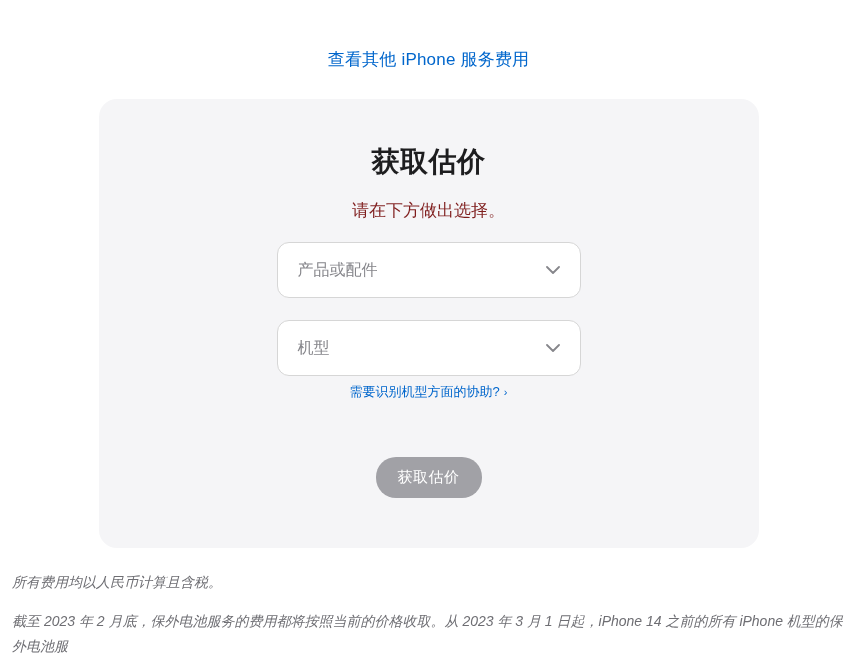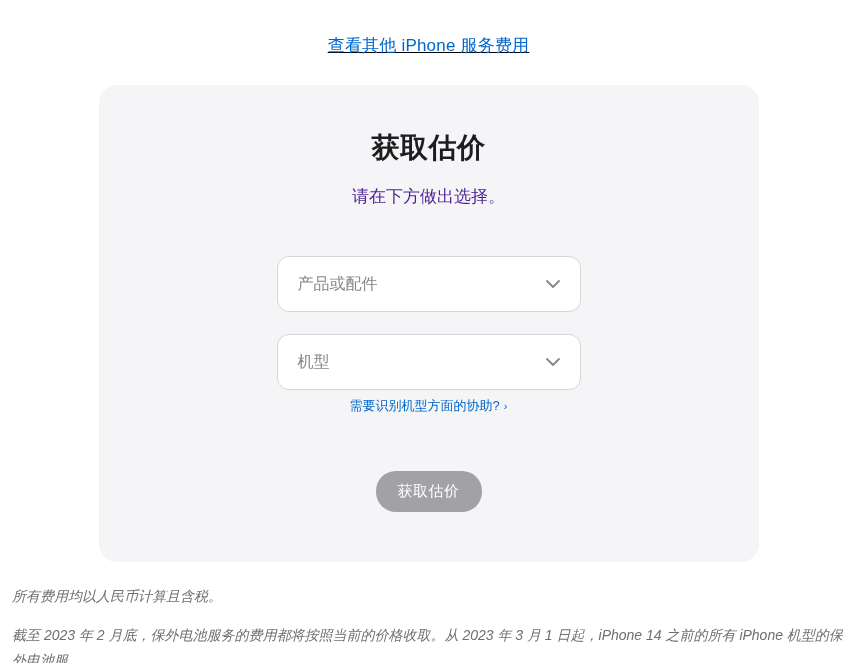--- a/index.html
+++ b/index.html
@@ -10,23 +10,22 @@
     body {
       font-family: -apple-system, BlinkMacSystemFont, "SF Pro Text", "Helvetica Neue", Arial, sans-serif;
       background: #ffffff;
       width: 857px;
       height: 663px;
       position: relative;
       overflow: hidden;
     }
     .top-link {
       text-align: center;
-      padding-top: 34px;
+      padding-top: 48px;
       padding-bottom: 28px;
-      text-decoration: underline;
     }
     .top-link a {
       color: #0066cc;
       font-size: 17px;
       text-decoration: none;
       letter-spacing: 0.2px;
     }
     .card {
       width: 660px;
       margin: 0 auto;
@@ -37,22 +36,22 @@
     }
     .card-title {
       font-size: 28px;
       font-weight: 600;
       color: #1d1d1f;
       margin-bottom: 18px;
       letter-spacing: 0.5px;
     }
     .card-subtitle {
       font-size: 17px;
-      color: #4c1d95;
-      margin-bottom: 48px;
+      color: #7f1d1d;
+      margin-bottom: 20px;
     }
     .select-wrapper {
       position: relative;
       width: 304px;
       margin: 0 auto 22px auto;
     }
     .select-wrapper.second {
       margin-bottom: 6px;
     }
     .select-box {

